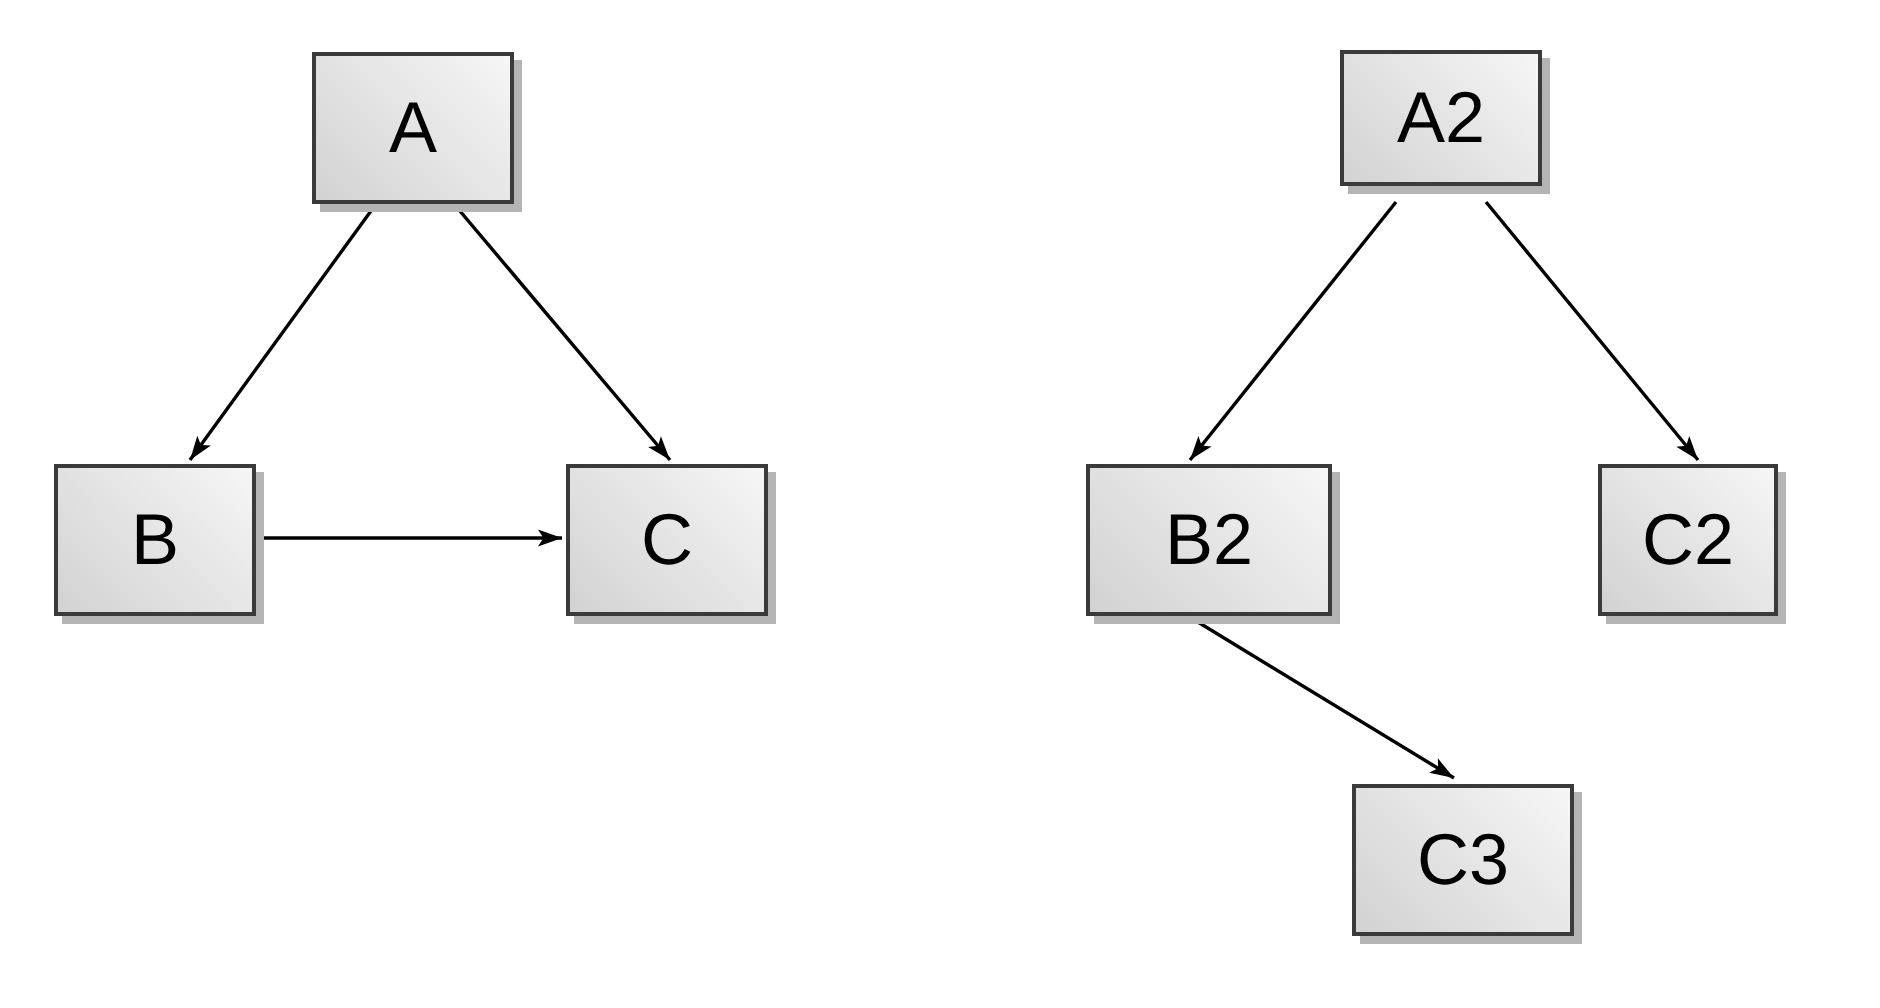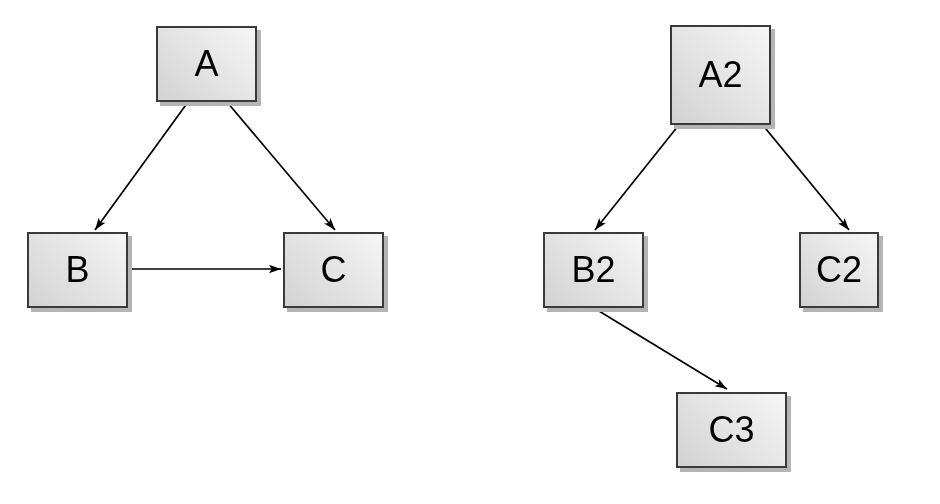--- a/index.html
+++ b/index.html
@@ -52,25 +52,25 @@
     </svg>
 <div class="node" style="left: 156px; top: 26px; width: 101px; height: 76px; background: linear-gradient(225deg, rgb(246, 246, 246) 0%, rgb(210, 210, 210) 100%); border: 2px solid rgb(58, 58, 58); box-shadow: rgb(180, 180, 180) 4px 4px 0px;">
       <span class="node-label" style="font-size: 36px; color: rgb(0, 0, 0);">A</span>
     </div>
     <div class="node" style="left: 27px; top: 232px; width: 101px; height: 76px; background: linear-gradient(225deg, rgb(246, 246, 246) 0%, rgb(210, 210, 210) 100%); border: 2px solid rgb(58, 58, 58); box-shadow: rgb(180, 180, 180) 4px 4px 0px;">
       <span class="node-label" style="font-size: 36px; color: rgb(0, 0, 0);">B</span>
     </div>
     <div class="node" style="left: 283px; top: 232px; width: 101px; height: 76px; background: linear-gradient(225deg, rgb(246, 246, 246) 0%, rgb(210, 210, 210) 100%); border: 2px solid rgb(58, 58, 58); box-shadow: rgb(180, 180, 180) 4px 4px 0px;">
       <span class="node-label" style="font-size: 36px; color: rgb(0, 0, 0);">C</span>
     </div>
-    <div class="node" style="left: 670px; top: 25px; width: 101px; height: 100px; background: linear-gradient(225deg, rgb(246, 246, 246) 0%, rgb(210, 210, 210) 100%); border: 2px solid rgb(58, 58, 58); box-shadow: rgb(180, 180, 180) 4px 4px 0px;">
+    <div class="node" style="left: 670px; top: 25px; width: 101px; height: 68px; background: linear-gradient(225deg, rgb(246, 246, 246) 0%, rgb(210, 210, 210) 100%); border: 2px solid rgb(58, 58, 58); box-shadow: rgb(180, 180, 180) 4px 4px 0px;">
       <span class="node-label" style="font-size: 36px; color: rgb(0, 0, 0);">A2</span>
     </div>
-    <div class="node" style="left: 543px; top: 232px; width: 101px; height: 76px; background: linear-gradient(225deg, rgb(246, 246, 246) 0%, rgb(210, 210, 210) 100%); border: 2px solid rgb(58, 58, 58); box-shadow: rgb(180, 180, 180) 4px 4px 0px;">
+    <div class="node" style="left: 543px; top: 232px; width: 123px; height: 76px; background: linear-gradient(225deg, rgb(246, 246, 246) 0%, rgb(210, 210, 210) 100%); border: 2px solid rgb(58, 58, 58); box-shadow: rgb(180, 180, 180) 4px 4px 0px;">
       <span class="node-label" style="font-size: 36px; color: rgb(0, 0, 0);">B2</span>
     </div>
-    <div class="node" style="left: 799px; top: 232px; width: 80px; height: 76px; background: linear-gradient(225deg, rgb(246, 246, 246) 0%, rgb(210, 210, 210) 100%); border: 2px solid rgb(58, 58, 58); box-shadow: rgb(180, 180, 180) 4px 4px 0px;">
+    <div class="node" style="left: 799px; top: 232px; width: 90px; height: 76px; background: linear-gradient(225deg, rgb(246, 246, 246) 0%, rgb(210, 210, 210) 100%); border: 2px solid rgb(58, 58, 58); box-shadow: rgb(180, 180, 180) 4px 4px 0px;">
       <span class="node-label" style="font-size: 36px; color: rgb(0, 0, 0);">C2</span>
     </div>
     <div class="node" style="left: 676px; top: 392px; width: 111px; height: 76px; background: linear-gradient(225deg, rgb(246, 246, 246) 0%, rgb(210, 210, 210) 100%); border: 2px solid rgb(58, 58, 58); box-shadow: rgb(180, 180, 180) 4px 4px 0px;">
       <span class="node-label" style="font-size: 36px; color: rgb(0, 0, 0);">C3</span>
     </div>
   </div>
 
 </body></html>

